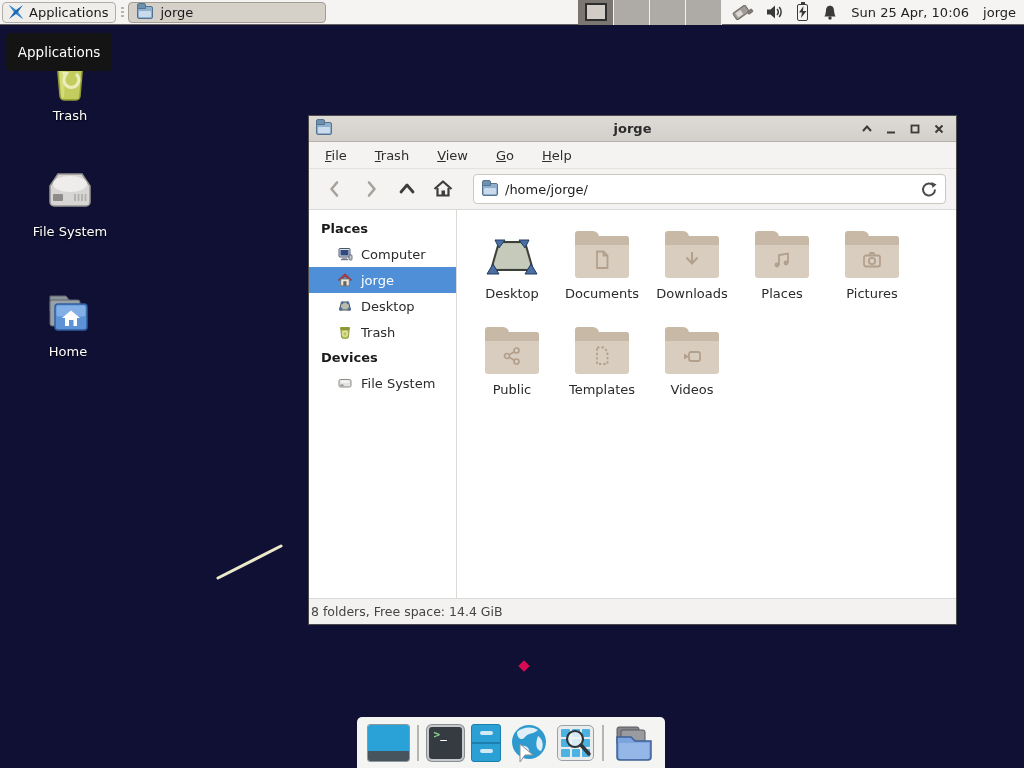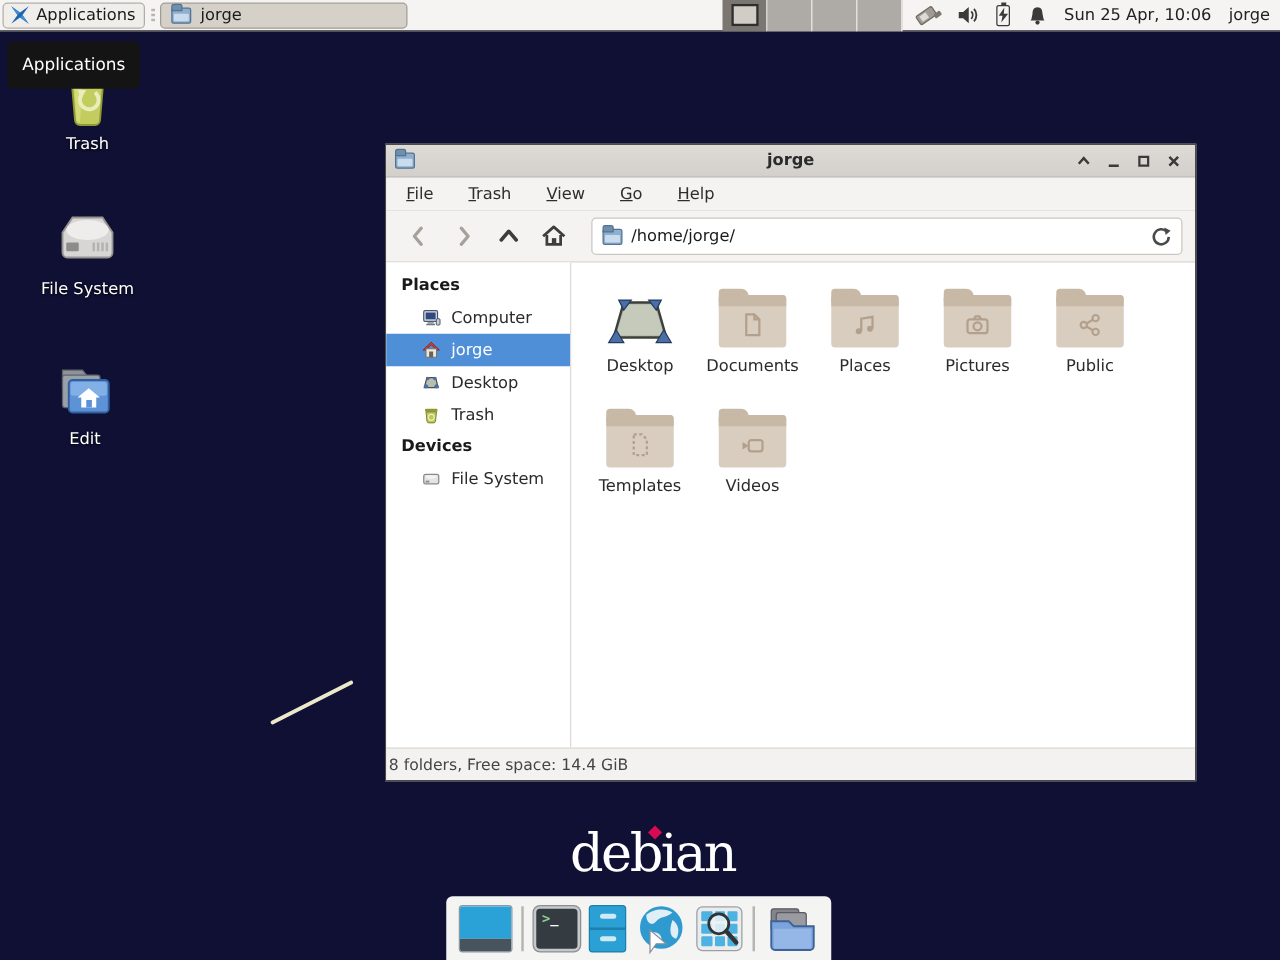--- a/index.html
+++ b/index.html
@@ -210,21 +210,21 @@
 <div class="desk-item" id="desk-home">
   <svg width="52" height="50" viewBox="0 0 52 50">
     <path d="M8 8 h16 l4 5 h0 v10 h-20 z" fill="#8d939b" stroke="#5f646b"></path>
     <rect x="8" y="12" width="30" height="26" rx="2" fill="#9aa0a8" stroke="#5f646b"></rect>
     <rect x="13" y="16" width="32" height="26" rx="3" fill="#5d93d6" stroke="#2f5f9e" stroke-width="1.5"></rect>
     <rect x="14.5" y="17.5" width="29" height="11" rx="2" fill="#82b0e6"></rect>
     <path d="M20 30 L29 22.5 L38 30 Z" fill="#fff"></path>
     <rect x="23" y="29" width="12" height="9" fill="#fff"></rect>
     <rect x="27" y="32" width="4.5" height="6" fill="#5d93d6"></rect>
   </svg>
-  <div class="desk-label">Edit</div>
+  <div class="desk-label">Home</div>
 </div>
 
 <svg id="artifact" width="84" height="48">
   <line x1="8" y1="40" x2="71" y2="8" stroke="#ebe9c9" stroke-width="3" stroke-linecap="round"></line>
 </svg>
 
 <div id="win">
   <div class="titlebar">
     <span class="mini-folder win-icon"></span>
     <span class="title-text">jorge</span>
@@ -365,20 +365,30 @@
             <path d="M13.5 3.5 V7.5 H17.5" fill="none" stroke="#b3a08c" stroke-width="1.8"></path>
           </svg>
         </div>
           </div>
         <div class="file-label">Documents</div>
       </div>
       <div class="file-item">
         <div class="file-icon-box">
             <div class="folder48">
           <svg width="24" height="24" viewBox="0 0 24 24">
+            <path d="M12 4 V14 M6.5 9.5 L12 15.5 L17.5 9.5" fill="none" stroke="#b3a08c" stroke-width="2"></path>
+          </svg>
+        </div>
+          </div>
+        <div class="file-label">Downloads</div>
+      </div>
+      <div class="file-item">
+        <div class="file-icon-box">
+            <div class="folder48">
+          <svg width="24" height="24" viewBox="0 0 24 24">
             <path d="M9 17 V7 L18 5.5 V15" fill="none" stroke="#b3a08c" stroke-width="1.8"></path>
             <circle cx="7" cy="17" r="2.4" fill="#b3a08c"></circle>
                 <circle cx="16" cy="15" r="2.4" fill="#b3a08c"></circle>
           </svg>
         </div>
           </div>
         <div class="file-label">Places</div>
       </div>
       <div class="file-item">
         <div class="file-icon-box">
@@ -428,21 +438,20 @@
       </div>
     </div>
   </div>
 
   <div class="statusbar">
     <span>8 folders, Free space: 14.4 GiB</span>
   </div>
 </div>
 
 <div id="logo">
-  <span class="logo-text">debian</span>
   <span class="logo-dot"></span>
 </div>
 
 <div id="dock">
   <div class="dock-showdesk">
     <div class="sd-top"></div>
       <div class="sd-bot"></div>
   </div>
   <div class="dock-sep"></div>
   <div class="dock-term">

